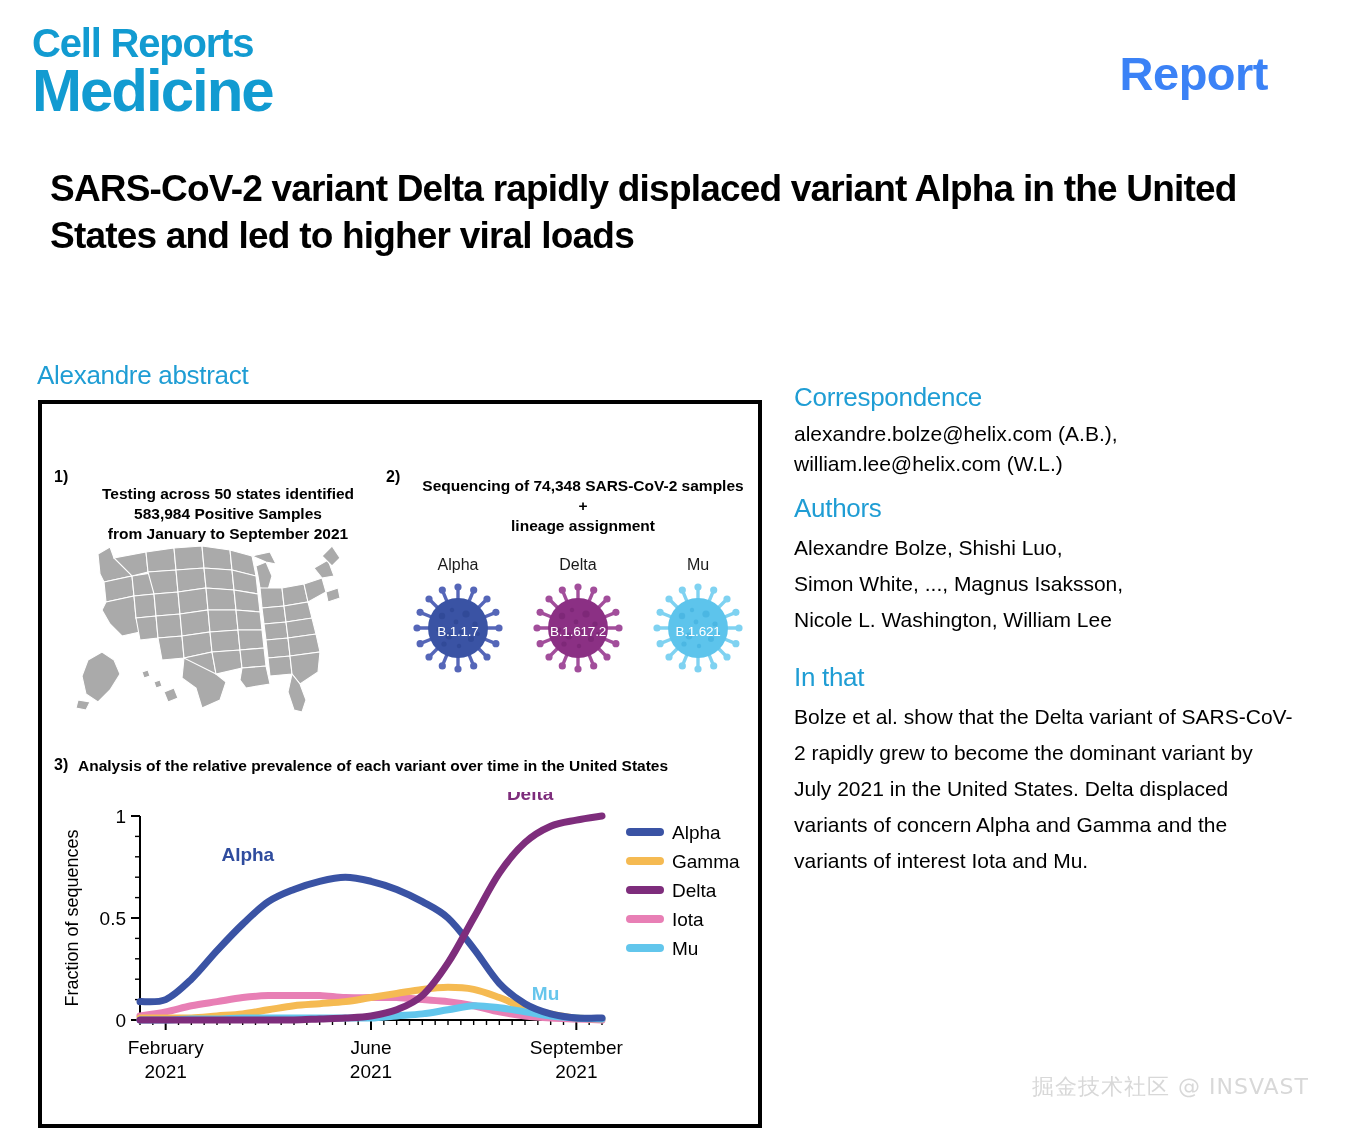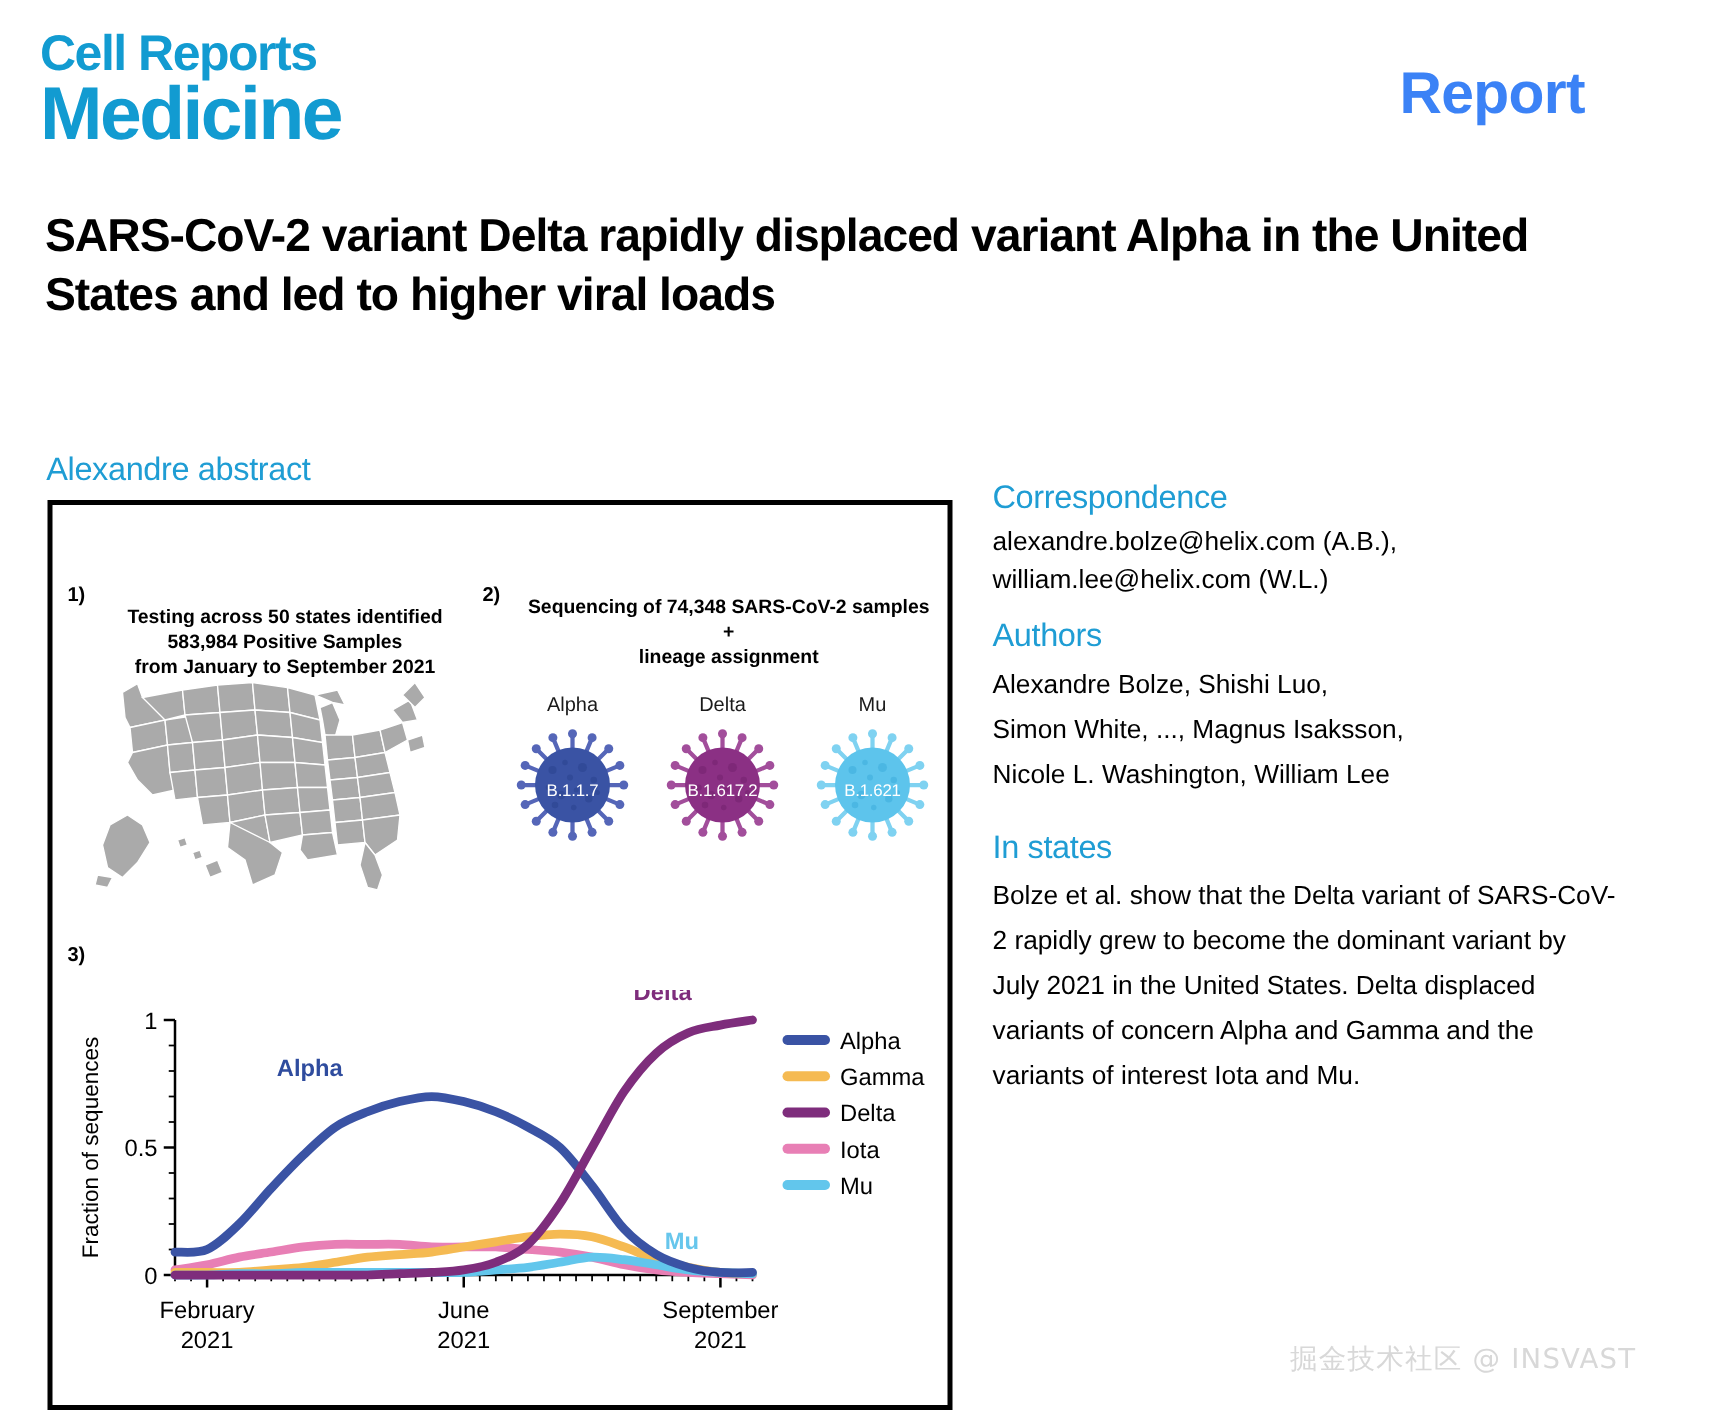--- a/index.html
+++ b/index.html
@@ -47,21 +47,21 @@
     top: 46px;
     font-size: 47px;
     font-weight: bold;
     color: #3b82f6;
     letter-spacing: -0.5px;
   }
 
   
   #article-title {
     position: absolute;
-    left: 36px;
+    left: 50px;
     top: 165px;
     width: 1230px;
     font-size: 37px;
     font-weight: bold;
     line-height: 47px;
     letter-spacing: -0.8px;
     color: #000;
   }
 
   
@@ -439,20 +439,21 @@
             <circle cx="65" cy="63" r="3" fill="#46B3E0" opacity="0.75"></circle>
             <circle cx="38" cy="68" r="2.6" fill="#46B3E0" opacity="0.75"></circle>
             <circle cx="53" cy="70" r="2.2" fill="#46B3E0" opacity="0.75"></circle>
             <circle cx="72" cy="58" r="2" fill="#46B3E0" opacity="0.75"></circle>
             <circle cx="50" cy="46" r="2.4" fill="#46B3E0" opacity="0.75"></circle>
           </svg><div class="virus-lineage" style="top: calc(50% + 1px);">B.1.621</div></div>
       </div>
     </div>
 
   <div class="panel-num" id="panel3-num">3)</div>
+  <div class="panel-text" id="panel3-text">Analysis of the relative prevalence of each variant over time in the United States</div>
 
   <div id="chart-area">
     <svg id="chart-svg" width="700" height="290" viewBox="0 0 700 290">
         <line x1="88" y1="24" x2="88" y2="228" stroke="#000" stroke-width="2"></line>
         <line x1="88" y1="228" x2="550" y2="228" stroke="#000" stroke-width="2"></line>
         <line x1="79" y1="228" x2="88" y2="228" stroke="#000" stroke-width="2"></line>
         <text x="74" y="235" text-anchor="end" font-family="&quot;Liberation Sans&quot;, sans-serif" font-size="19" fill="#000">0</text>
         <line x1="79" y1="126" x2="88" y2="126" stroke="#000" stroke-width="2"></line>
         <text x="74" y="133" text-anchor="end" font-family="&quot;Liberation Sans&quot;, sans-serif" font-size="19" fill="#000">0.5</text>
         <line x1="79" y1="24" x2="88" y2="24" stroke="#000" stroke-width="2"></line>
@@ -545,19 +546,19 @@
   <div class="rc-block">
     <div id="authors-head" class="sec-head rc-head">Authors</div>
     <div class="body-text">
       <span>Alexandre Bolze, Shishi Luo,</span><br>
       <span>Simon White, ..., Magnus Isaksson,</span><br>
       <span>Nicole L. Washington, William Lee</span>
     </div>
   </div>
 
   <div class="rc-block" id="brief-block">
-    <div id="brief-head" class="sec-head rc-head">In states</div>
+    <div id="brief-head" class="sec-head rc-head">In that</div>
     <p class="body-text rc-body">Bolze et al. show that the Delta variant of SARS-CoV-2 rapidly grew to become the dominant variant by July 2021 in the United States. Delta displaced variants of concern Alpha and Gamma and the variants of interest Iota and Mu.</p>
   </div>
 
 </div>
 
 <div id="watermark">掘金技术社区 @ INSVAST</div>
 
 </body></html>

